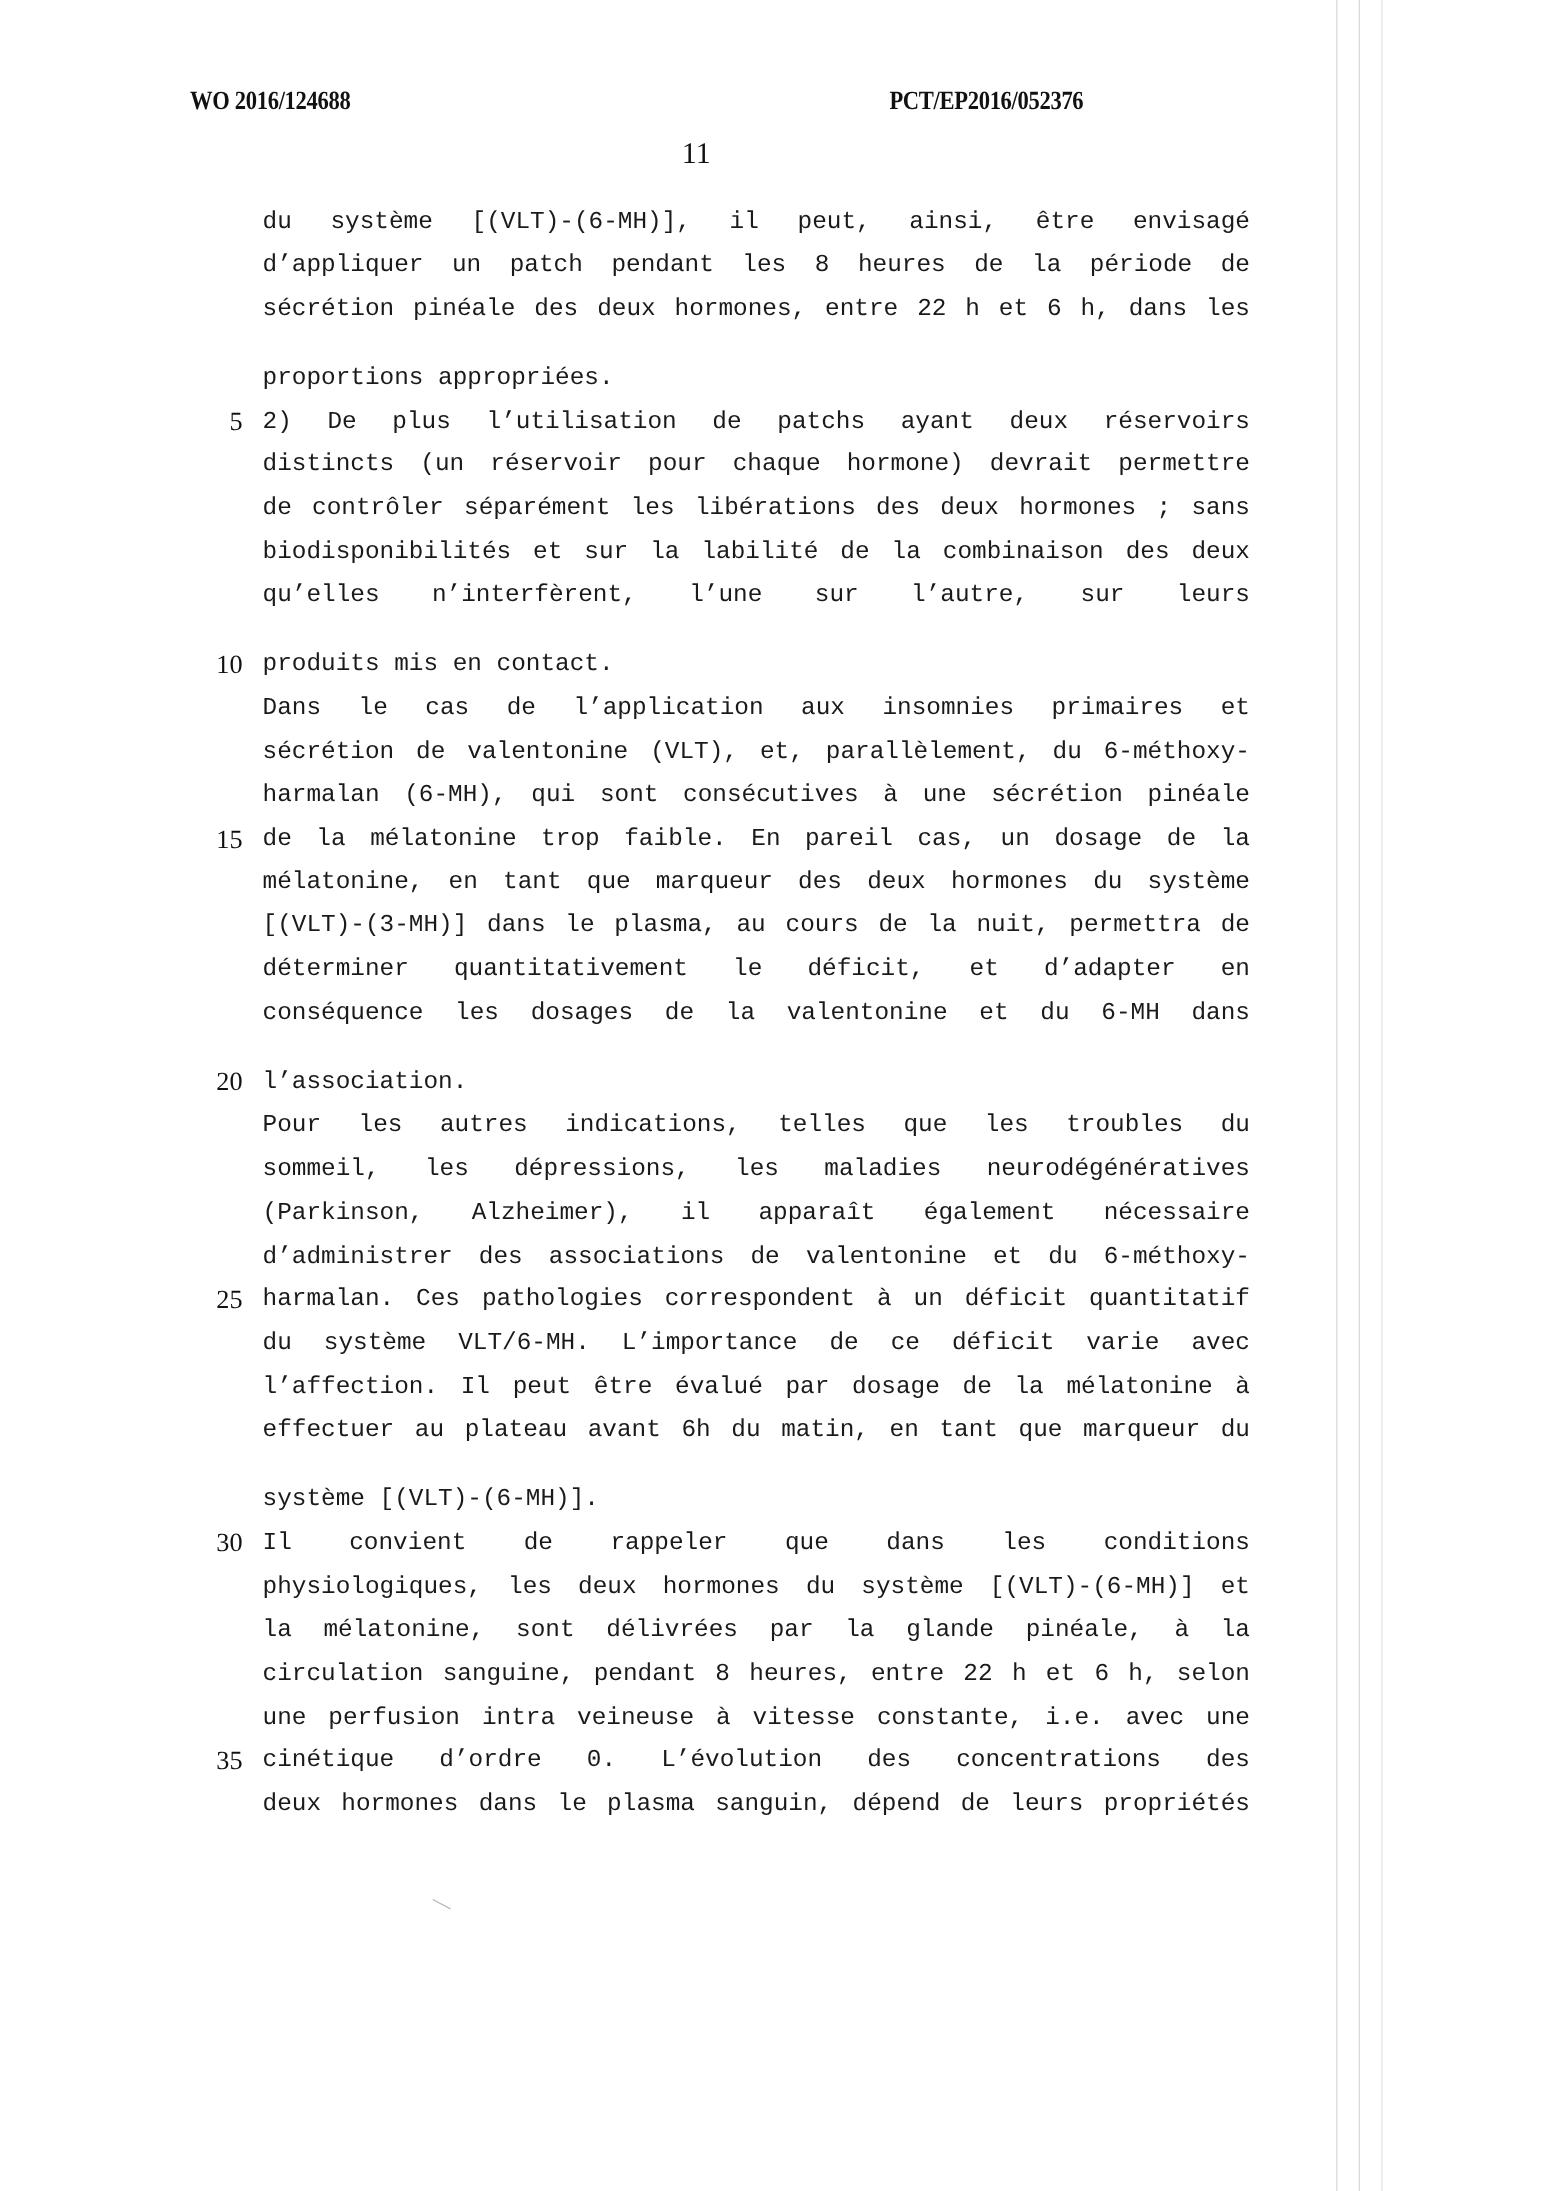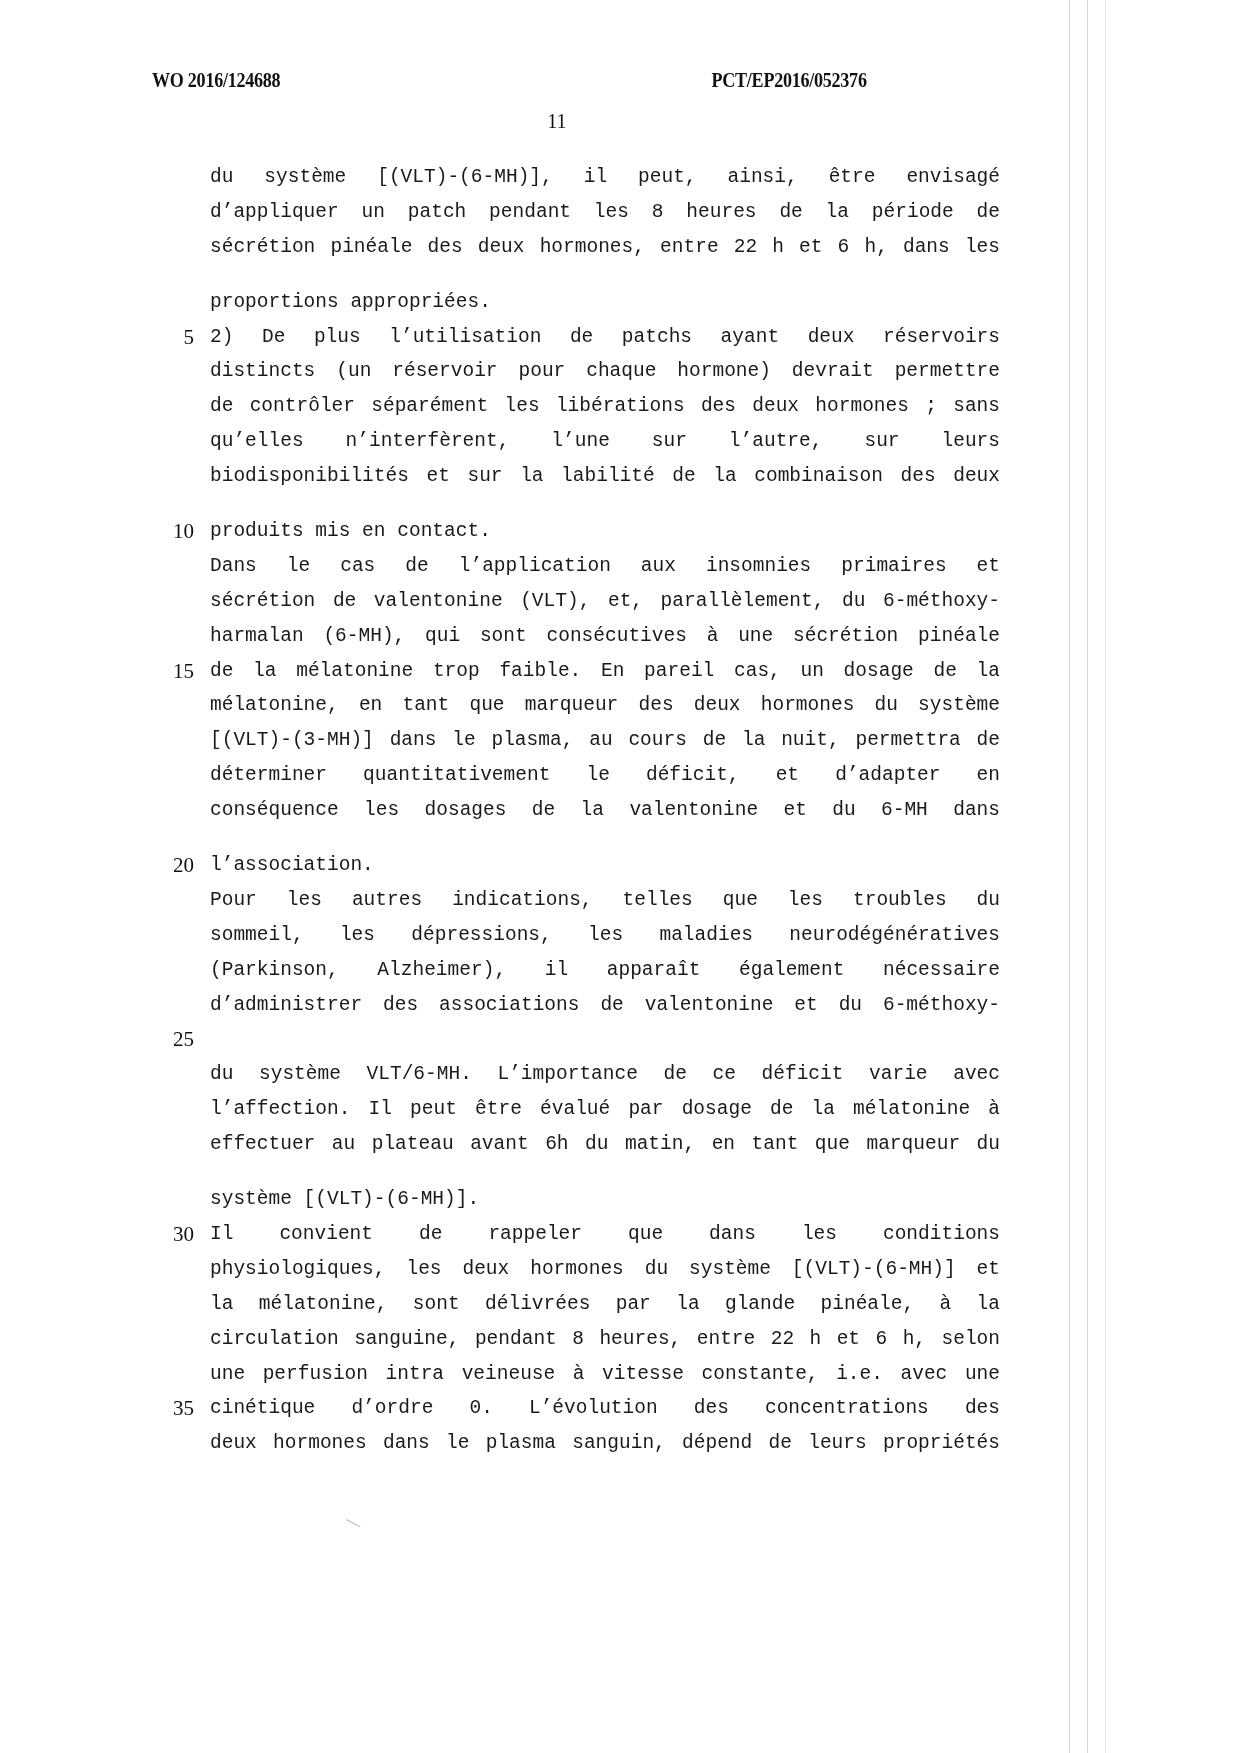--- a/index.html
+++ b/index.html
@@ -50,21 +50,21 @@
   }
 
   
   .page-number {
     position: absolute;
     top: 110px;
     left: 0;
     right: 0;
     text-align: center;
     font-family: "Liberation Serif", "DejaVu Serif", serif;
-    font-size: 20px;
+    font-size: 24px;
     color: #111;
   }
 
   
   .body-block {
     position: absolute;
     left: 150px;
     top: 160px;
     width: 880px;
   }
@@ -133,37 +133,37 @@
   <div class="page-number">11</div>
 
   <div class="body-block" id="body-block">
       <div class="text-line justify"><span class="line-no"></span><span class="line-text">du  système   [(VLT)-(6-MH)],   il   peut,   ainsi,   être   envisagé</span></div>
       <div class="text-line justify"><span class="line-no"></span><span class="line-text">d’appliquer  un  patch  pendant  les  8  heures  de  la  période  de</span></div>
       <div class="text-line justify"><span class="line-no"></span><span class="line-text">sécrétion pinéale des deux hormones, entre 22 h et 6 h, dans les</span></div>
       <div class="text-line last"><span class="line-no"></span><span class="line-text">proportions appropriées.</span></div>
       <div class="text-line justify"><span class="line-no">5</span><span class="line-text">      2)   De plus l’utilisation de patchs ayant deux réservoirs</span></div>
       <div class="text-line justify"><span class="line-no"></span><span class="line-text">distincts  (un  réservoir  pour  chaque  hormone)  devrait  permettre</span></div>
       <div class="text-line justify"><span class="line-no"></span><span class="line-text">de contrôler séparément les libérations des deux hormones ; sans</span></div>
+      <div class="text-line justify"><span class="line-no"></span><span class="line-text">biodisponibilités  et  sur  la  labilité  de  la  combinaison  des  deux</span></div>
       <div class="text-line justify"><span class="line-no"></span><span class="line-text">qu’elles   n’interfèrent,   l’une   sur   l’autre,   sur   leurs</span></div>
-      <div class="text-line justify"><span class="line-no"></span><span class="line-text">biodisponibilités  et  sur  la  labilité  de  la  combinaison  des  deux</span></div>
       <div class="text-line last"><span class="line-no">10</span><span class="line-text">produits mis en contact.</span></div>
       <div class="text-line justify"><span class="line-no"></span><span class="line-text">     Dans  le  cas  de  l’application  aux  insomnies  primaires  et</span></div>
       <div class="text-line justify"><span class="line-no"></span><span class="line-text">sécrétion de valentonine (VLT), et, parallèlement, du 6-méthoxy-</span></div>
       <div class="text-line justify"><span class="line-no"></span><span class="line-text">harmalan  (6-MH),  qui  sont  consécutives  à  une  sécrétion  pinéale</span></div>
       <div class="text-line justify"><span class="line-no">15</span><span class="line-text">de  la  mélatonine  trop  faible.  En  pareil  cas,  un  dosage  de  la</span></div>
       <div class="text-line justify"><span class="line-no"></span><span class="line-text">mélatonine,  en  tant  que  marqueur  des  deux  hormones  du  système</span></div>
       <div class="text-line justify"><span class="line-no"></span><span class="line-text">[(VLT)-(3-MH)] dans le plasma, au cours de la nuit, permettra de</span></div>
       <div class="text-line justify"><span class="line-no"></span><span class="line-text">déterminer   quantitativement   le   déficit,   et   d’adapter   en</span></div>
       <div class="text-line justify"><span class="line-no"></span><span class="line-text">conséquence  les  dosages  de  la  valentonine  et  du  6-MH  dans</span></div>
       <div class="text-line last"><span class="line-no">20</span><span class="line-text">l’association.</span></div>
       <div class="text-line justify"><span class="line-no"></span><span class="line-text">     Pour  les  autres  indications,  telles  que  les  troubles  du</span></div>
       <div class="text-line justify"><span class="line-no"></span><span class="line-text">sommeil,   les   dépressions,   les   maladies   neurodégénératives</span></div>
       <div class="text-line justify"><span class="line-no"></span><span class="line-text">(Parkinson,   Alzheimer),   il   apparaît   également   nécessaire</span></div>
       <div class="text-line justify"><span class="line-no"></span><span class="line-text">d’administrer  des  associations  de  valentonine  et  du  6-méthoxy-</span></div>
-      <div class="text-line justify"><span class="line-no">25</span></div>
+      <div class="text-line justify"><span class="line-no">25</span><span class="line-text">harmalan. Ces pathologies correspondent à un déficit quantitatif</span></div>
       <div class="text-line justify"><span class="line-no"></span><span class="line-text">du  système  VLT/6-MH.  L’importance  de  ce  déficit  varie  avec</span></div>
       <div class="text-line justify"><span class="line-no"></span><span class="line-text">l’affection. Il peut être évalué par dosage de la mélatonine à</span></div>
       <div class="text-line justify"><span class="line-no"></span><span class="line-text">effectuer au plateau avant 6h du matin, en tant que marqueur du</span></div>
       <div class="text-line last"><span class="line-no"></span><span class="line-text">système [(VLT)-(6-MH)].</span></div>
       <div class="text-line justify"><span class="line-no">30</span><span class="line-text">     Il  convient  de  rappeler  que  dans  les  conditions</span></div>
       <div class="text-line justify"><span class="line-no"></span><span class="line-text">physiologiques, les deux hormones du système [(VLT)-(6-MH)] et</span></div>
       <div class="text-line justify"><span class="line-no"></span><span class="line-text">la  mélatonine,  sont  délivrées  par  la  glande  pinéale,  à  la</span></div>
       <div class="text-line justify"><span class="line-no"></span><span class="line-text">circulation sanguine, pendant 8 heures, entre 22 h et 6 h, selon</span></div>
       <div class="text-line justify"><span class="line-no"></span><span class="line-text">une perfusion intra veineuse à vitesse constante, i.e. avec une</span></div>
       <div class="text-line justify"><span class="line-no">35</span><span class="line-text">cinétique  d’ordre  0.  L’évolution  des  concentrations  des</span></div>

